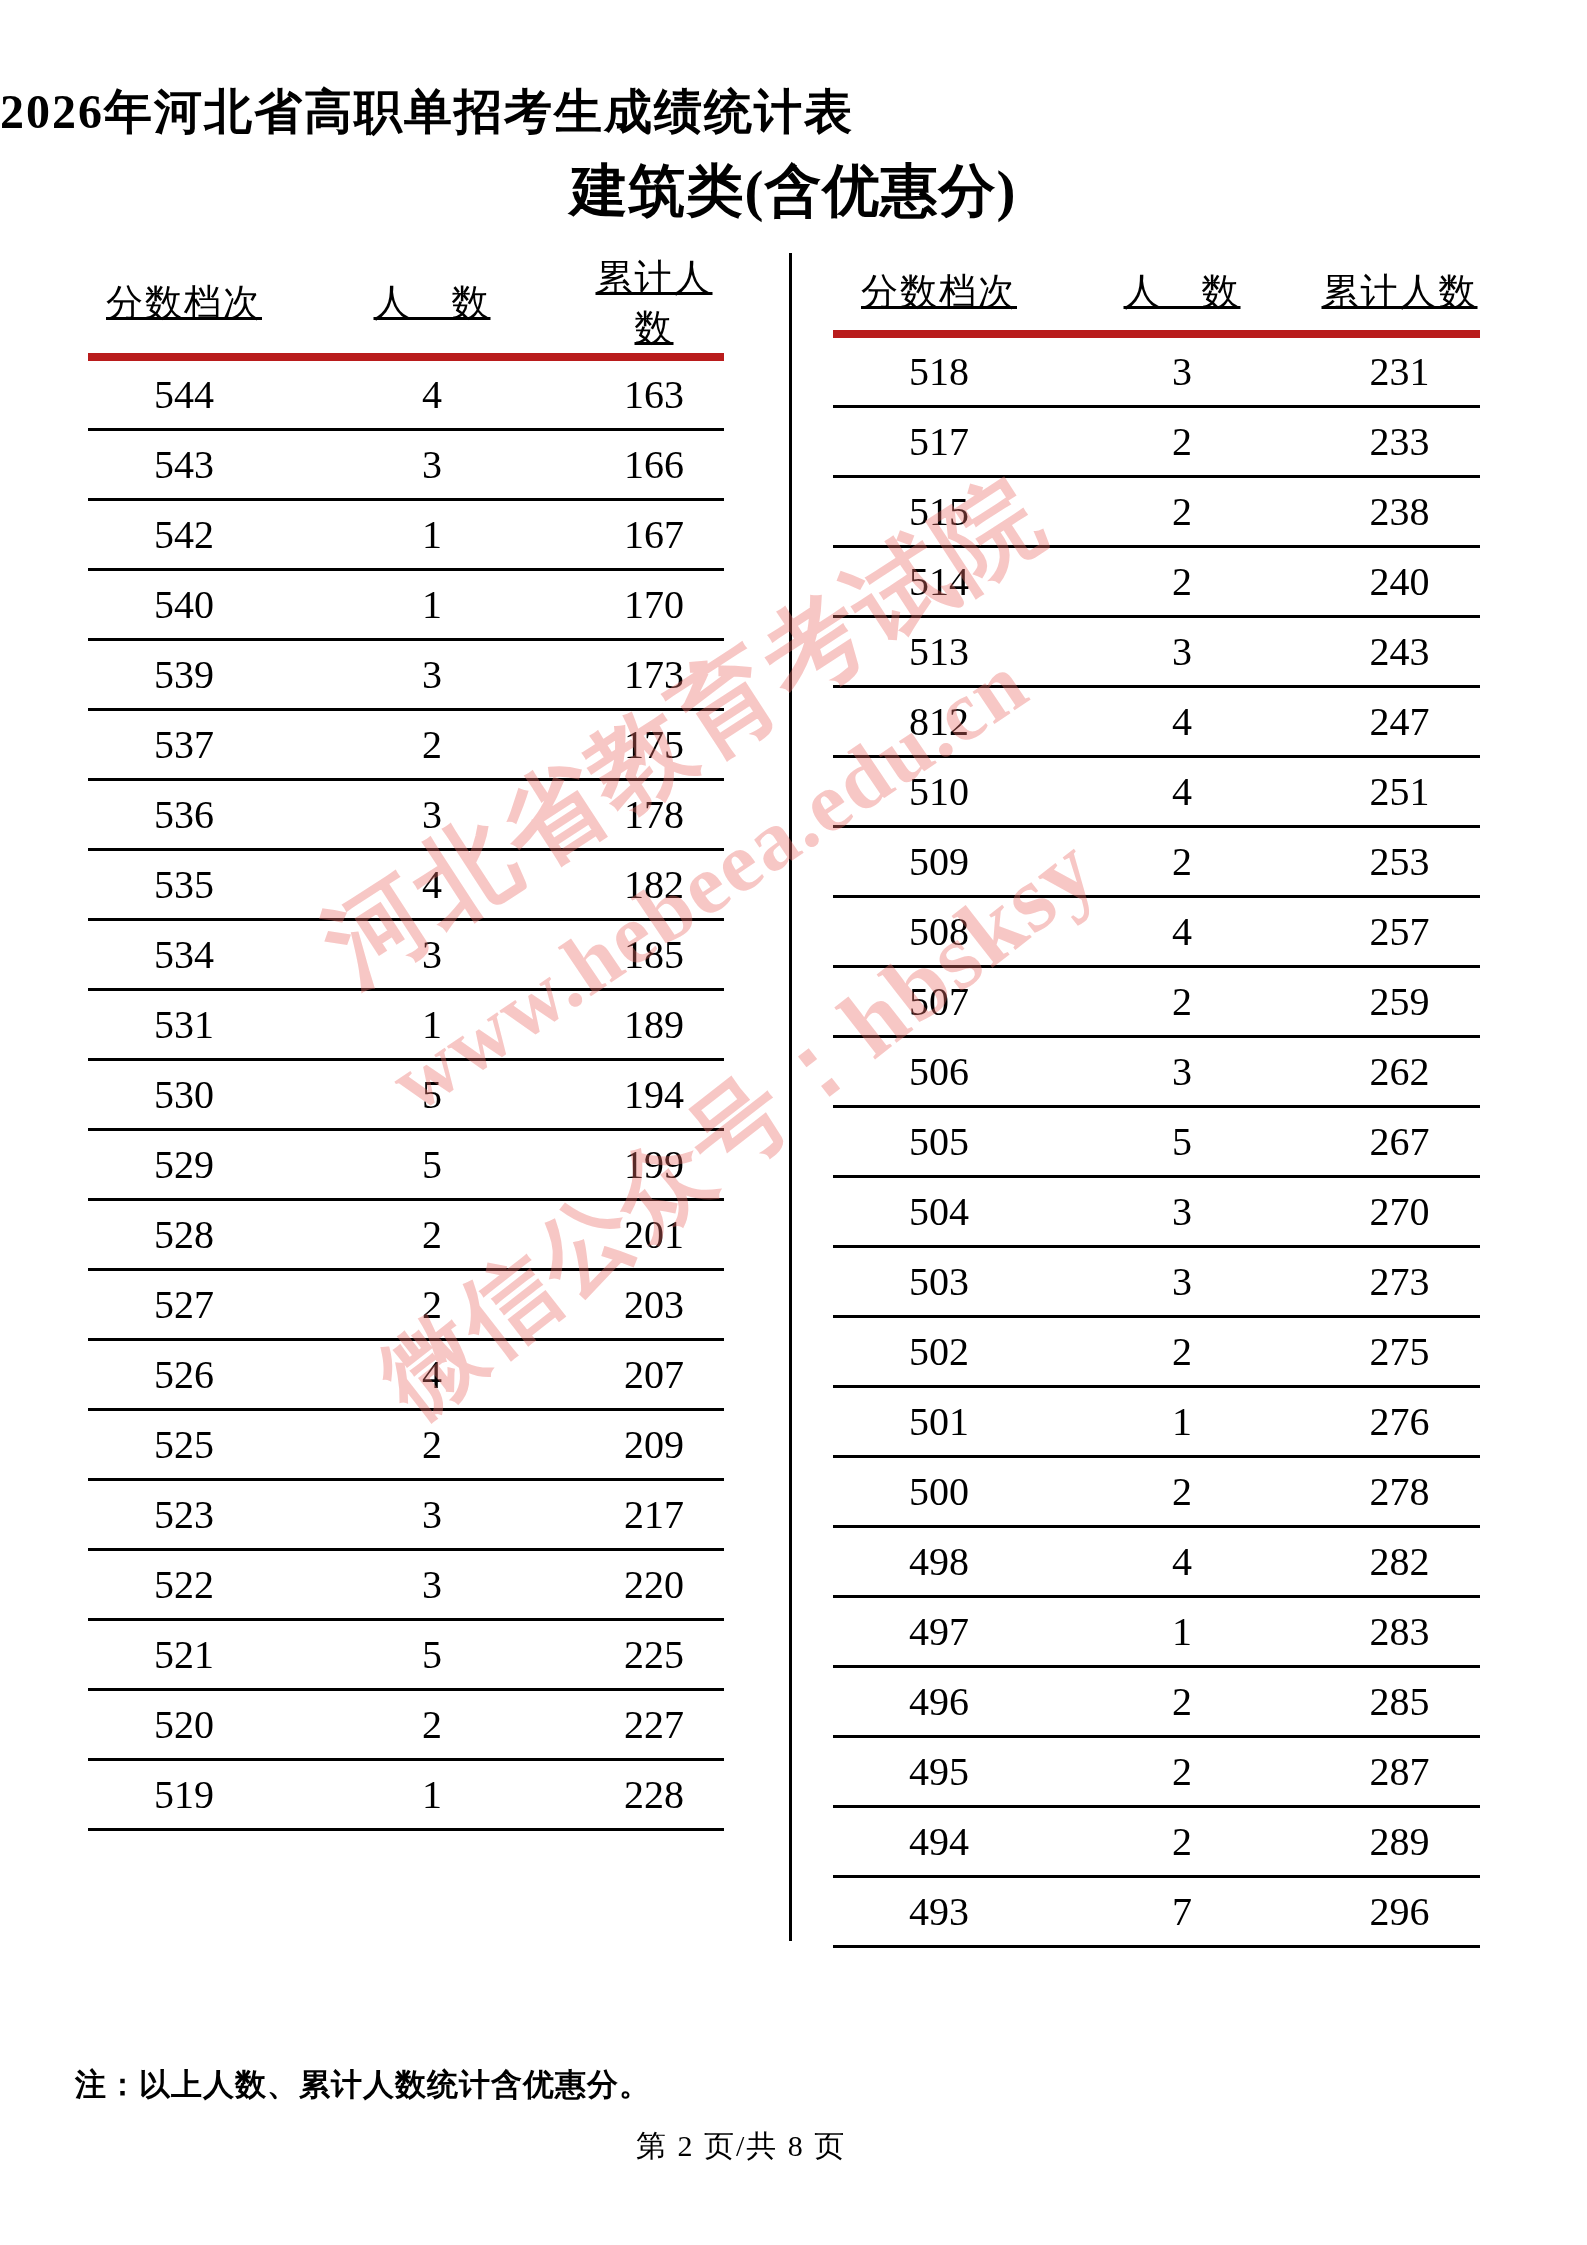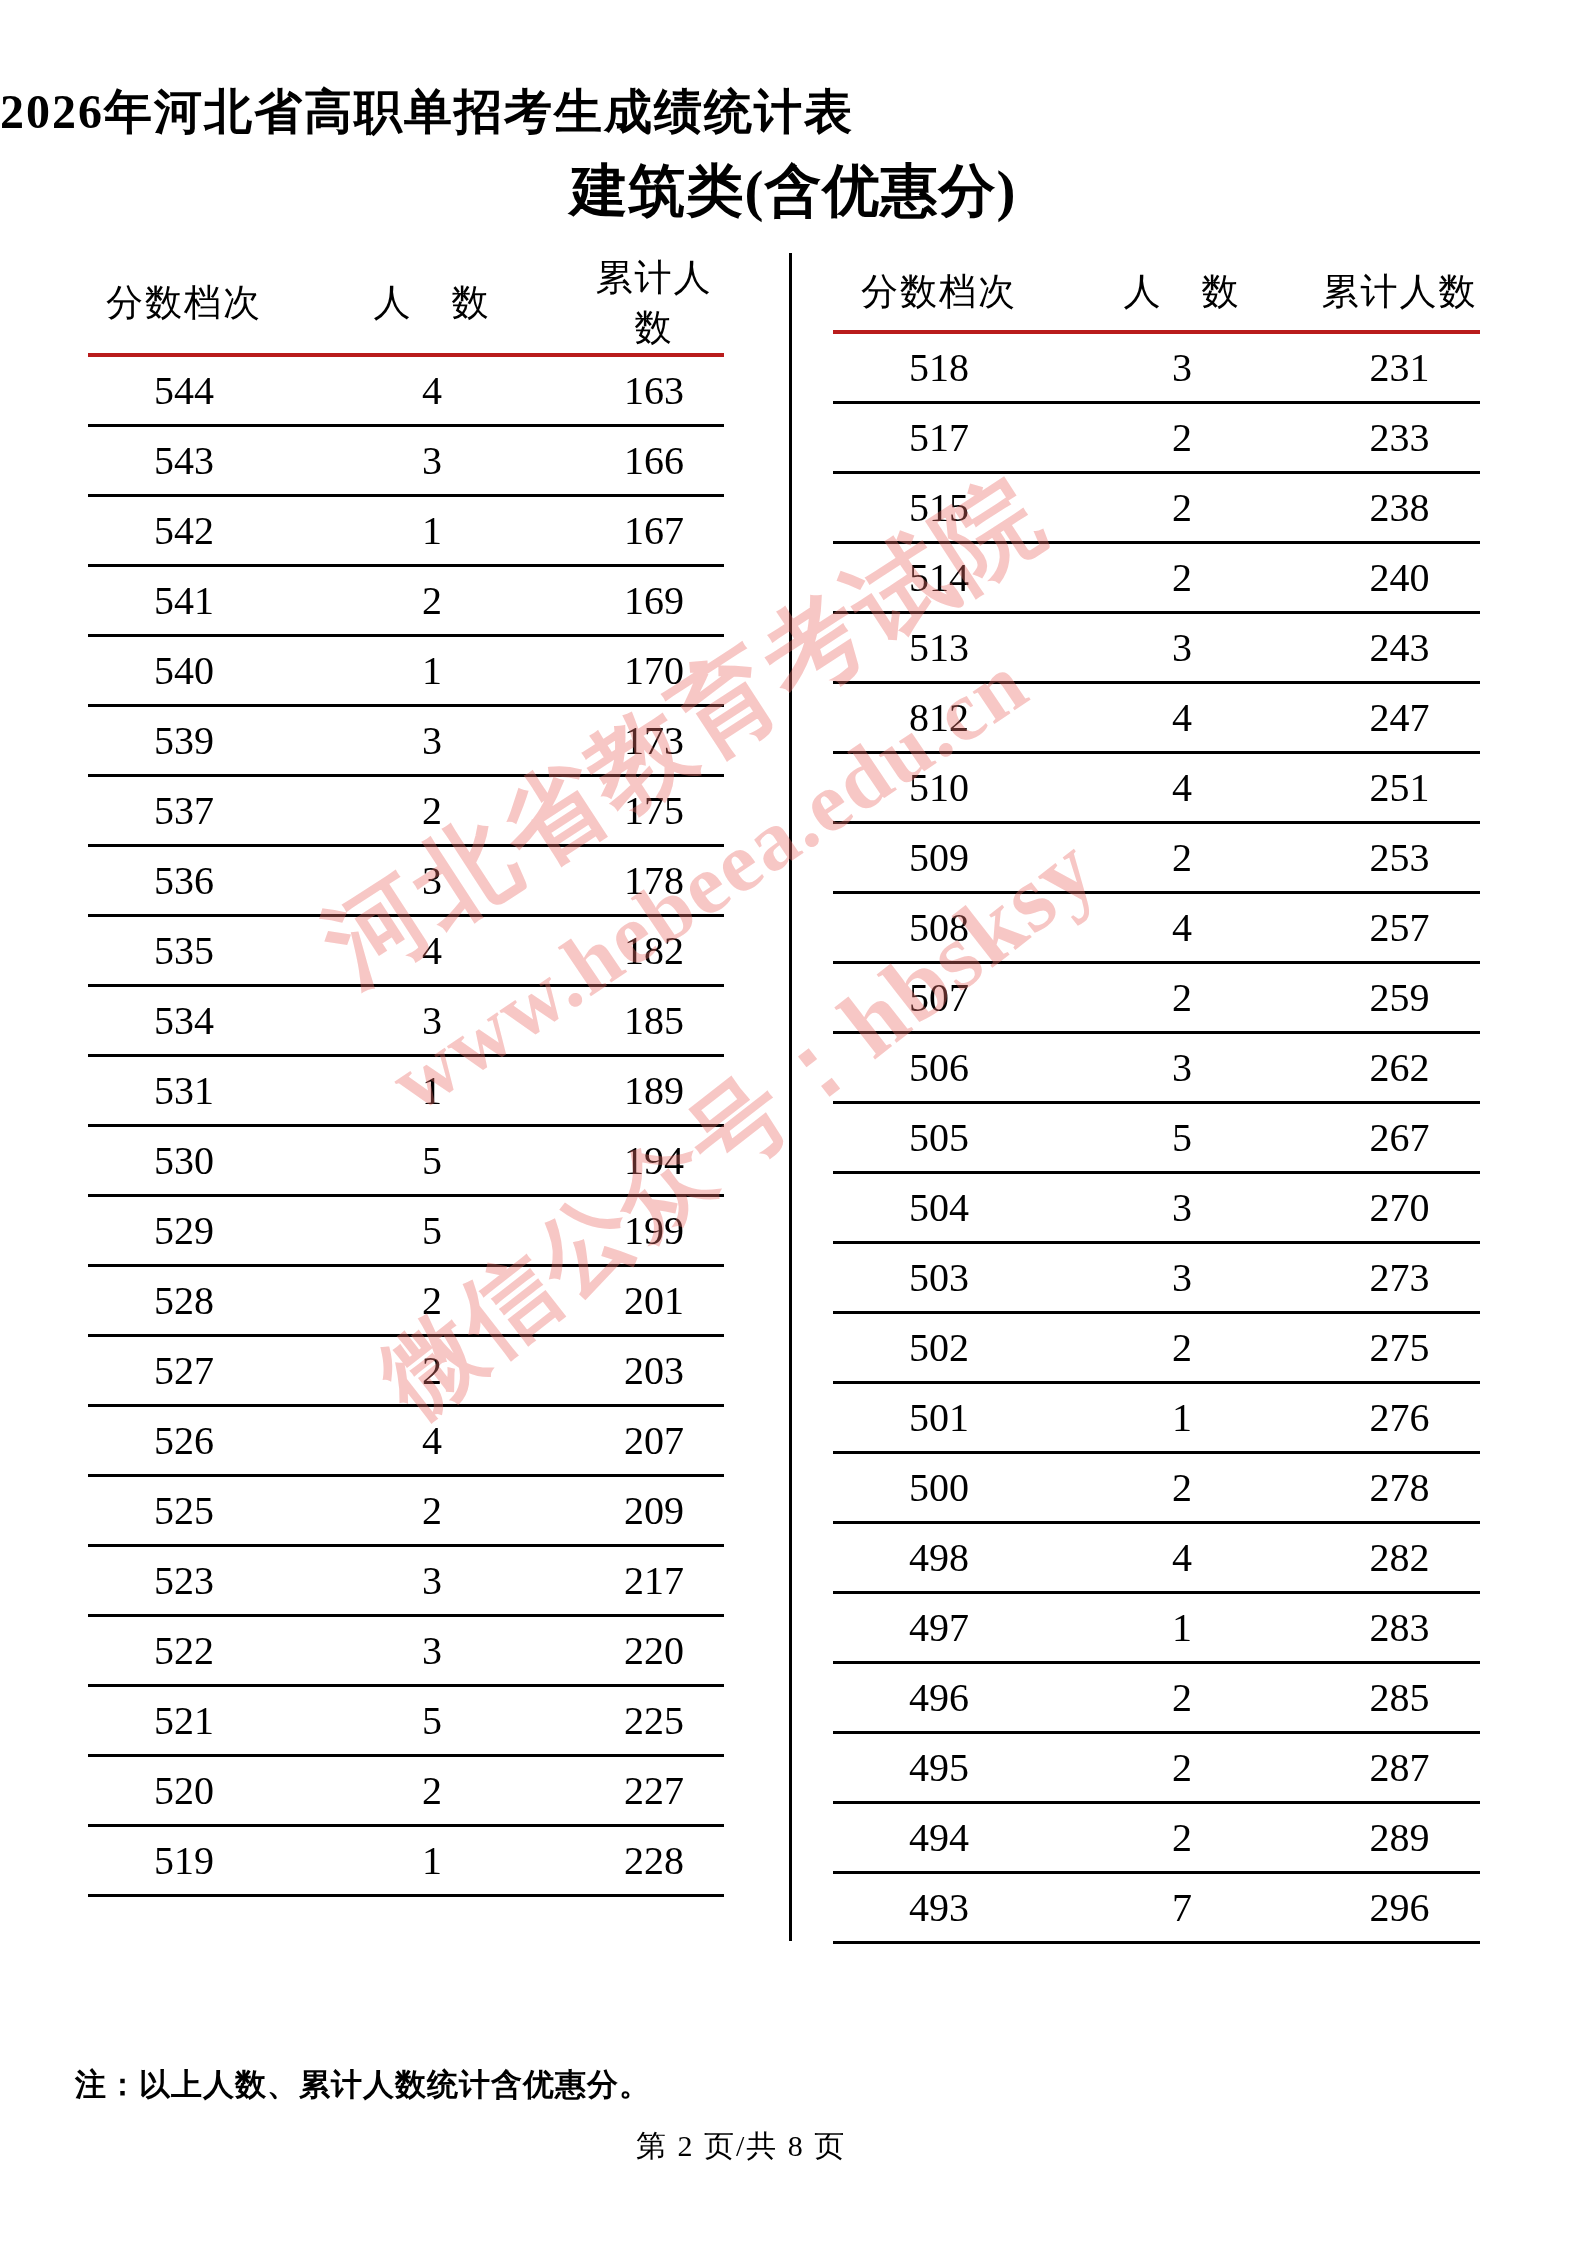--- a/index.html
+++ b/index.html
@@ -19,21 +19,21 @@
   table.score-table{
     position:absolute;top:253px;border-collapse:collapse;table-layout:fixed;
   }
   table.score-table th{
     height:77px;font-weight:normal;font-size:37px;text-align:center;
     vertical-align:middle;letter-spacing:2px;padding:0;
   }
   table.score-table td{
     height:67px;font-size:40px;text-align:center;vertical-align:middle;padding:0;
   }
-  table.score-table thead tr{border-bottom:4px solid #b91c1c;}
+  table.score-table thead tr{border-bottom:8px solid #b91c1c;text-decoration:underline;}
   table.score-table tbody tr{border-bottom:3px solid #000;}
   .divider{
     position:absolute;left:789px;top:253px;width:3px;height:1688px;background:#000;
   }
   .wm{
     position:absolute;white-space:nowrap;line-height:1;opacity:0.38;
     transform-origin:0 50%;font-weight:bold;letter-spacing:4px;z-index:5;
     pointer-events:none;
   }
   .wm1{left:336px;top:908px;font-size:100px;transform:rotate(-33deg);}
@@ -80,25 +80,20 @@
         <td>543</td>
         <td>3</td>
         <td>166</td>
       </tr>
       <tr>
         <td>542</td>
         <td>1</td>
         <td>167</td>
       </tr>
       <tr>
-        <td>541</td>
-        <td>2</td>
-        <td>169</td>
-      </tr>
-      <tr>
         <td>540</td>
         <td>1</td>
         <td>170</td>
       </tr>
       <tr>
         <td>539</td>
         <td>3</td>
         <td>173</td>
       </tr>
       <tr>

